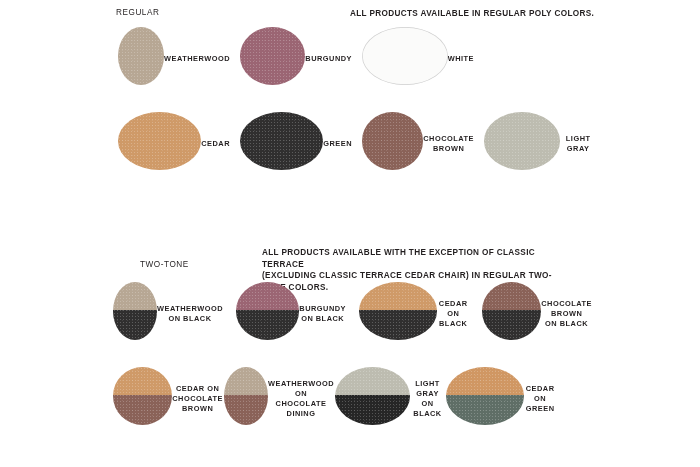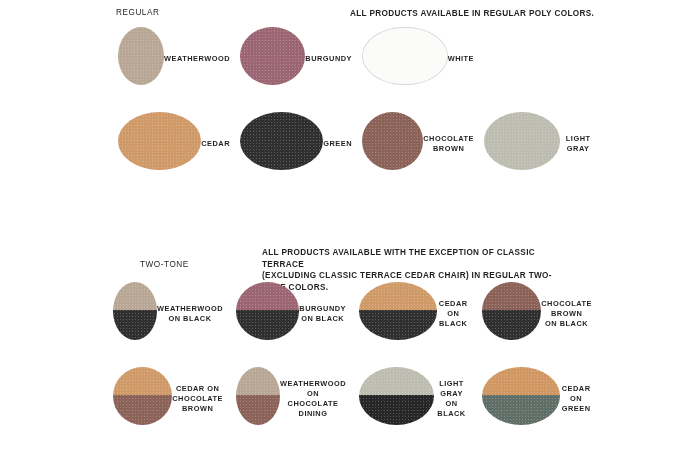--- a/index.html
+++ b/index.html
@@ -102,21 +102,21 @@
     text-align: center;
     line-height: 10px;
     color: #231f20;
     white-space: pre-line;
   }
 
   
   #row-regular-1  { left: 118px; top: 27px;  gap: 10px; }
   #row-regular-2  { left: 118px; top: 112px; gap: 10px; }
   #row-twotone-1  { left: 113px; top: 282px; gap: 13px; }
-  #row-twotone-2  { left: 113px; top: 367px; gap: 13px; }
+  #row-twotone-2  { left: 113px; top: 367px; gap: 1px; }
 
   #row-regular-1 .swatch-cell,
   #row-regular-2 .swatch-cell { width: 112px; }
   #row-twotone-1 .swatch-cell,
   #row-twotone-2 .swatch-cell { width: 110px; }
 </style>
 </head>
 <body style="background-color: rgb(255, 255, 255);">
 
 <div class="page">

